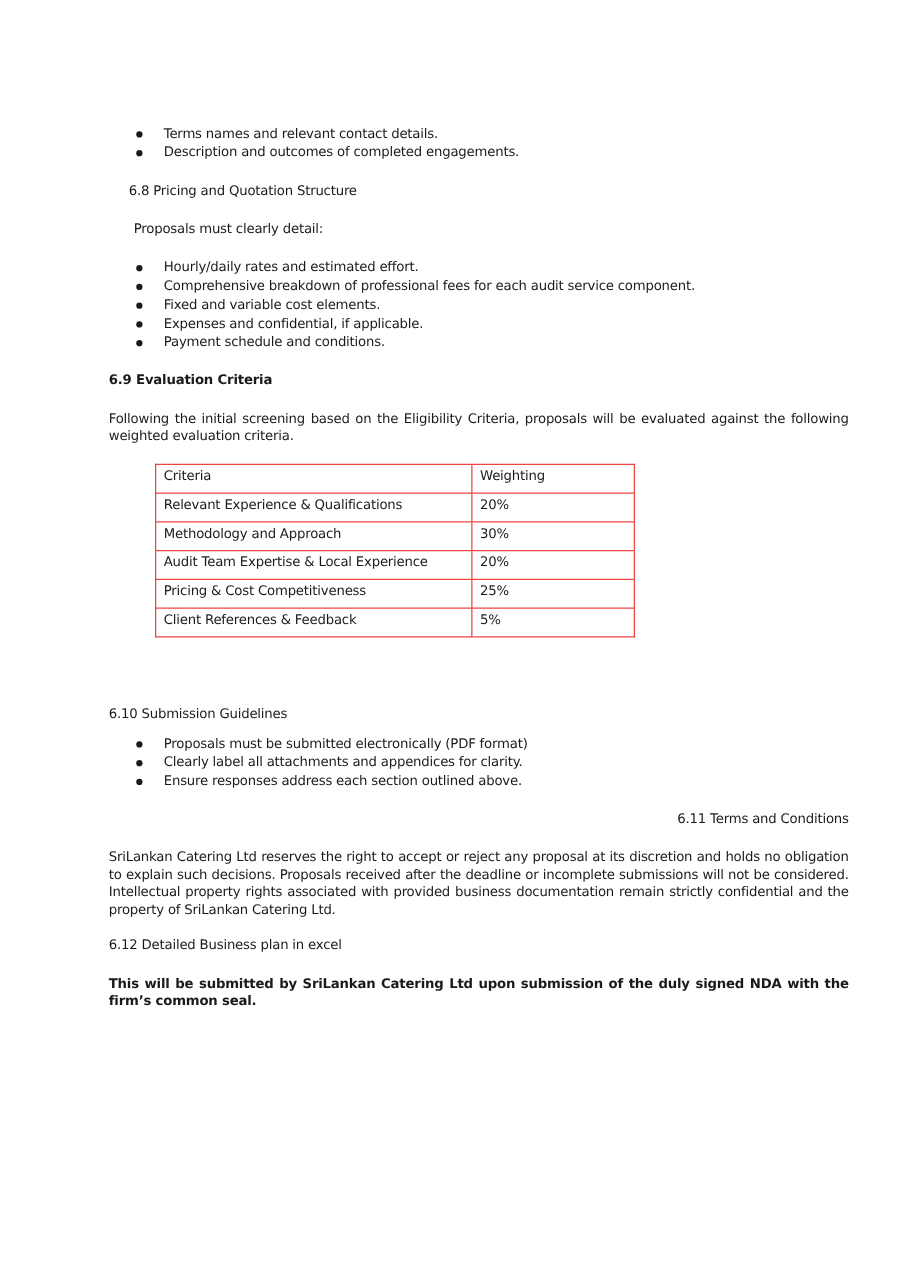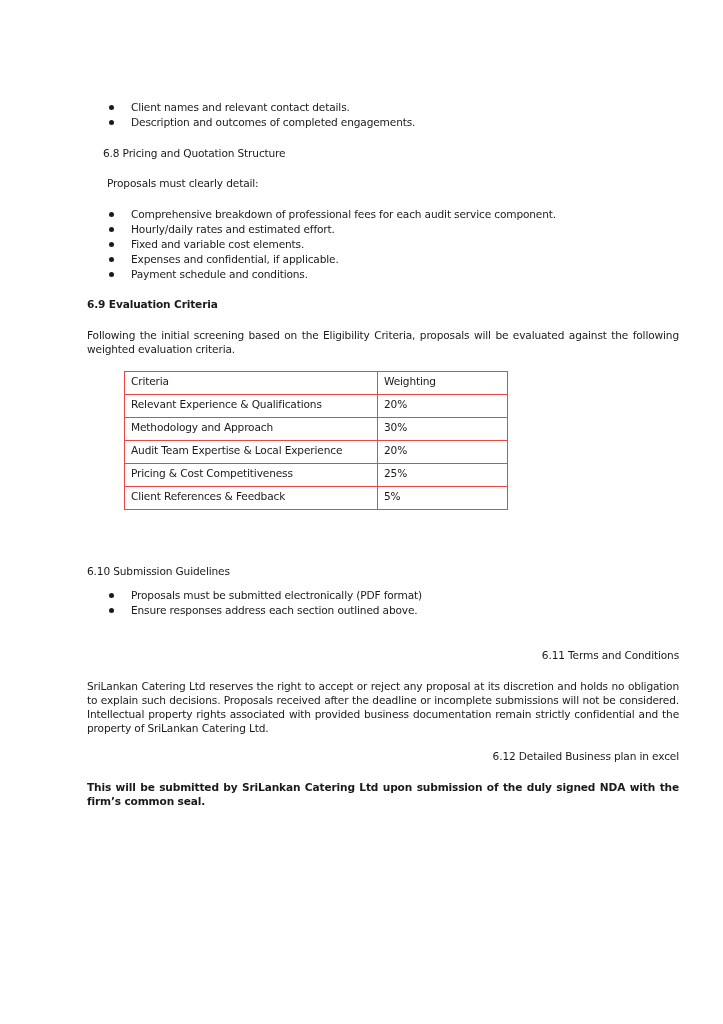--- a/index.html
+++ b/index.html
@@ -24,30 +24,30 @@
       border: 1px solid #ef4444; height: 22px; padding: 0 6px; vertical-align: top; line-height: 18px;
     }
     table.crit td.c1 { width: 240px; }
   </style>
 </head>
 <body>
 
 <div class="page">
 
   <ul class="bul" style="top:100px;">
-    <li><span class="dot"></span><span>Client names and relevant contact details.</span></li>
+    <li><span class="dot"></span><span>Terms names and relevant contact details.</span></li>
     <li><span class="dot"></span><span>Description and outcomes of completed engagements.</span></li>
   </ul>
 
   <div class="blk" style="top:146px;margin-left:16px;">6.8 Pricing and Quotation Structure</div>
   <div class="blk" style="top:176px;margin-left:20px;">Proposals must clearly detail:</div>
 
   <ul class="bul" style="top:207px;">
+    <li><span class="dot"></span><span>Hourly/daily rates and estimated effort.</span></li>
     <li><span class="dot"></span><span>Comprehensive breakdown of professional fees for each audit service component.</span></li>
-    <li><span class="dot"></span><span>Hourly/daily rates and estimated effort.</span></li>
     <li><span class="dot"></span><span>Fixed and variable cost elements.</span></li>
     <li><span class="dot"></span><span>Expenses and confidential, if applicable.</span></li>
     <li><span class="dot"></span><span>Payment schedule and conditions.</span></li>
   </ul>
 
   <div class="blk" style="top:297px;font-weight:bold;">6.9 Evaluation Criteria</div>
   <div class="blk justify" style="top:328px;">Following the initial screening based on the Eligibility Criteria, proposals will be evaluated against the following weighted evaluation criteria.</div>
 
   <table class="crit">
     <tbody>
@@ -75,22 +75,23 @@
       <td class="c1">Client References &amp; Feedback</td>
       <td>5%</td>
     </tr>
   </tbody>
     </table>
 
   <div class="blk" style="top:564px;">6.10 Submission Guidelines</div>
 
   <ul class="bul" style="top:588px;">
     <li><span class="dot"></span><span>Proposals must be submitted electronically (PDF format)</span></li>
+    <li><span class="dot"></span><span>Clearly label all attachments and appendices for clarity.</span></li>
     <li><span class="dot"></span><span>Ensure responses address each section outlined above.</span></li>
   </ul>
 
   <div class="blk" style="top:648px;text-align:right;">6.11 Terms and Conditions</div>
   <div class="blk justify" style="top:679px;">SriLankan Catering Ltd reserves the right to accept or reject any proposal at its discretion and holds no obligation to explain such decisions. Proposals received after the deadline or incomplete submissions will not be considered. Intellectual property rights associated with provided business documentation remain strictly confidential and the property of SriLankan Catering Ltd.</div>
 
-  <div class="blk" style="top:749px;text-align:right;">6.12 Detailed Business plan in excel</div>
+  <div class="blk" style="top:749px;">6.12 Detailed Business plan in excel</div>
   <div class="blk justify" style="top:780px;font-weight:bold;">This will be submitted by SriLankan Catering Ltd upon submission of the duly signed NDA with the firm’s common seal.</div>
 
 </div>
 
 </body></html>

